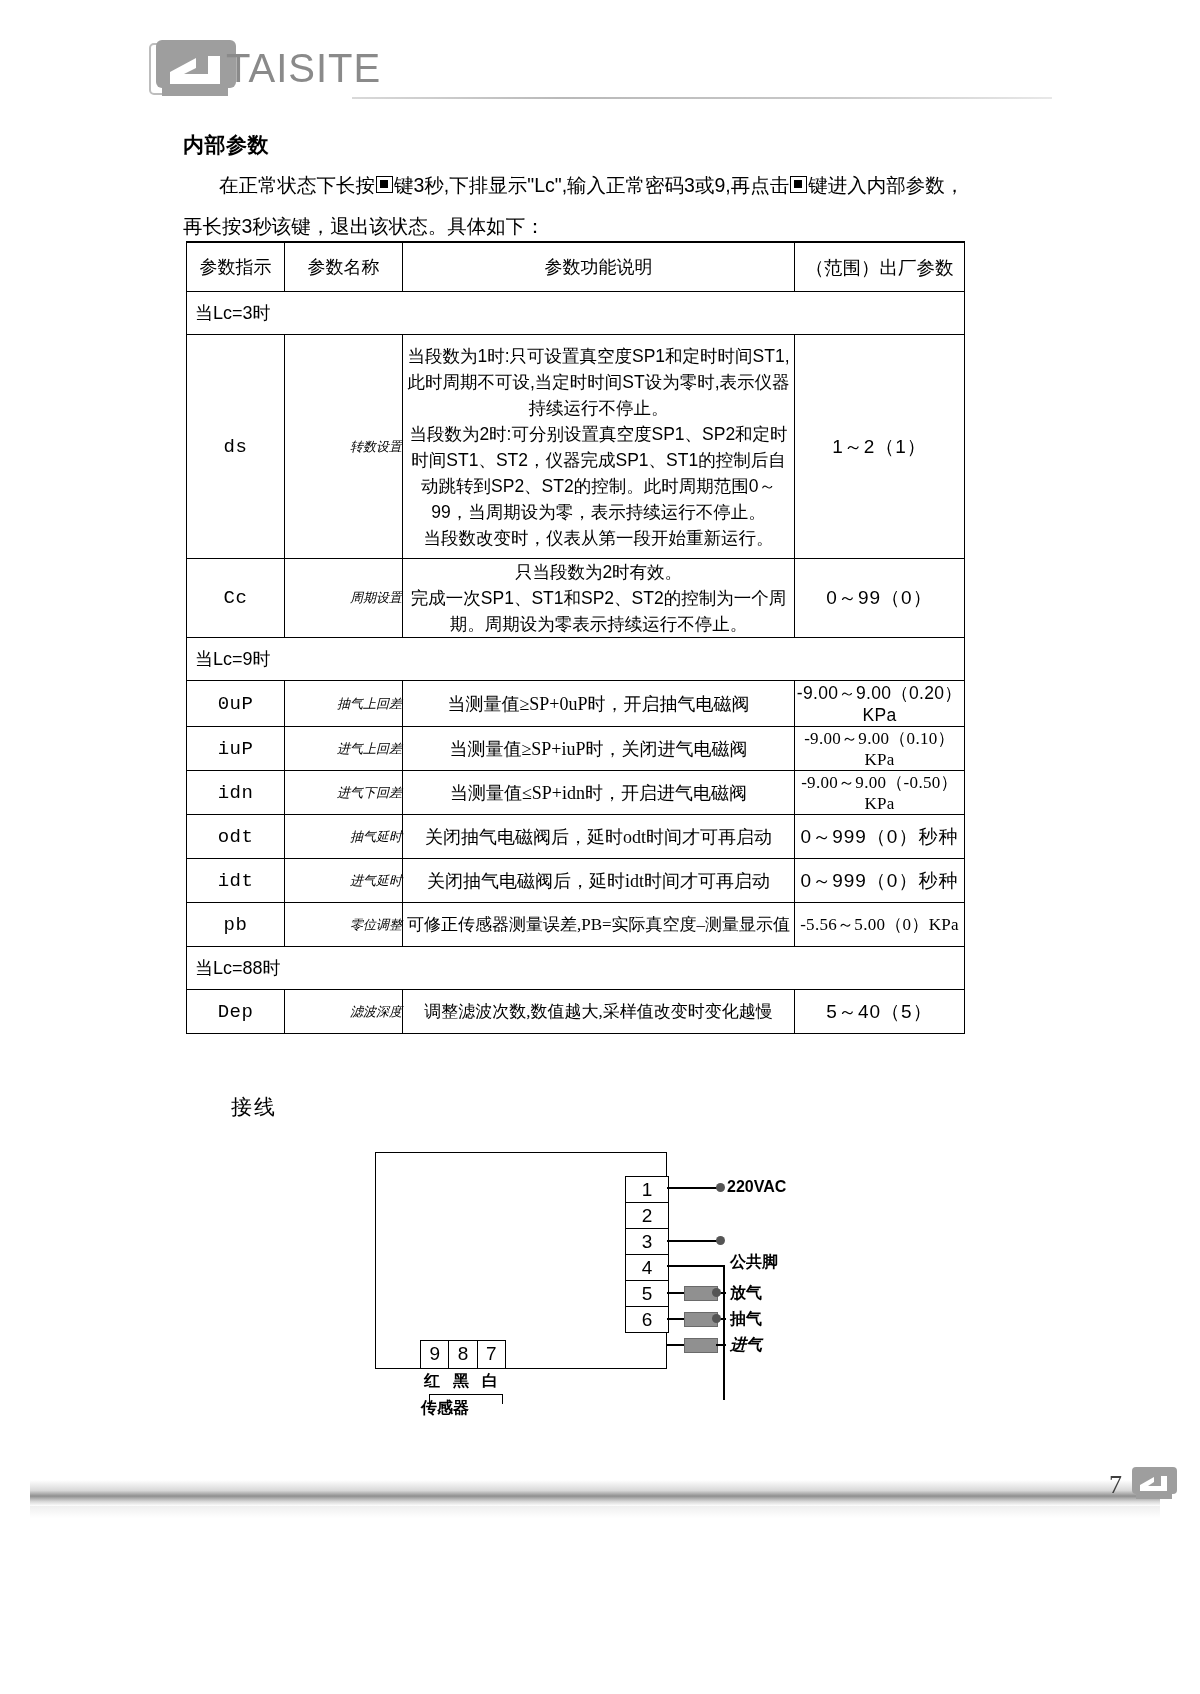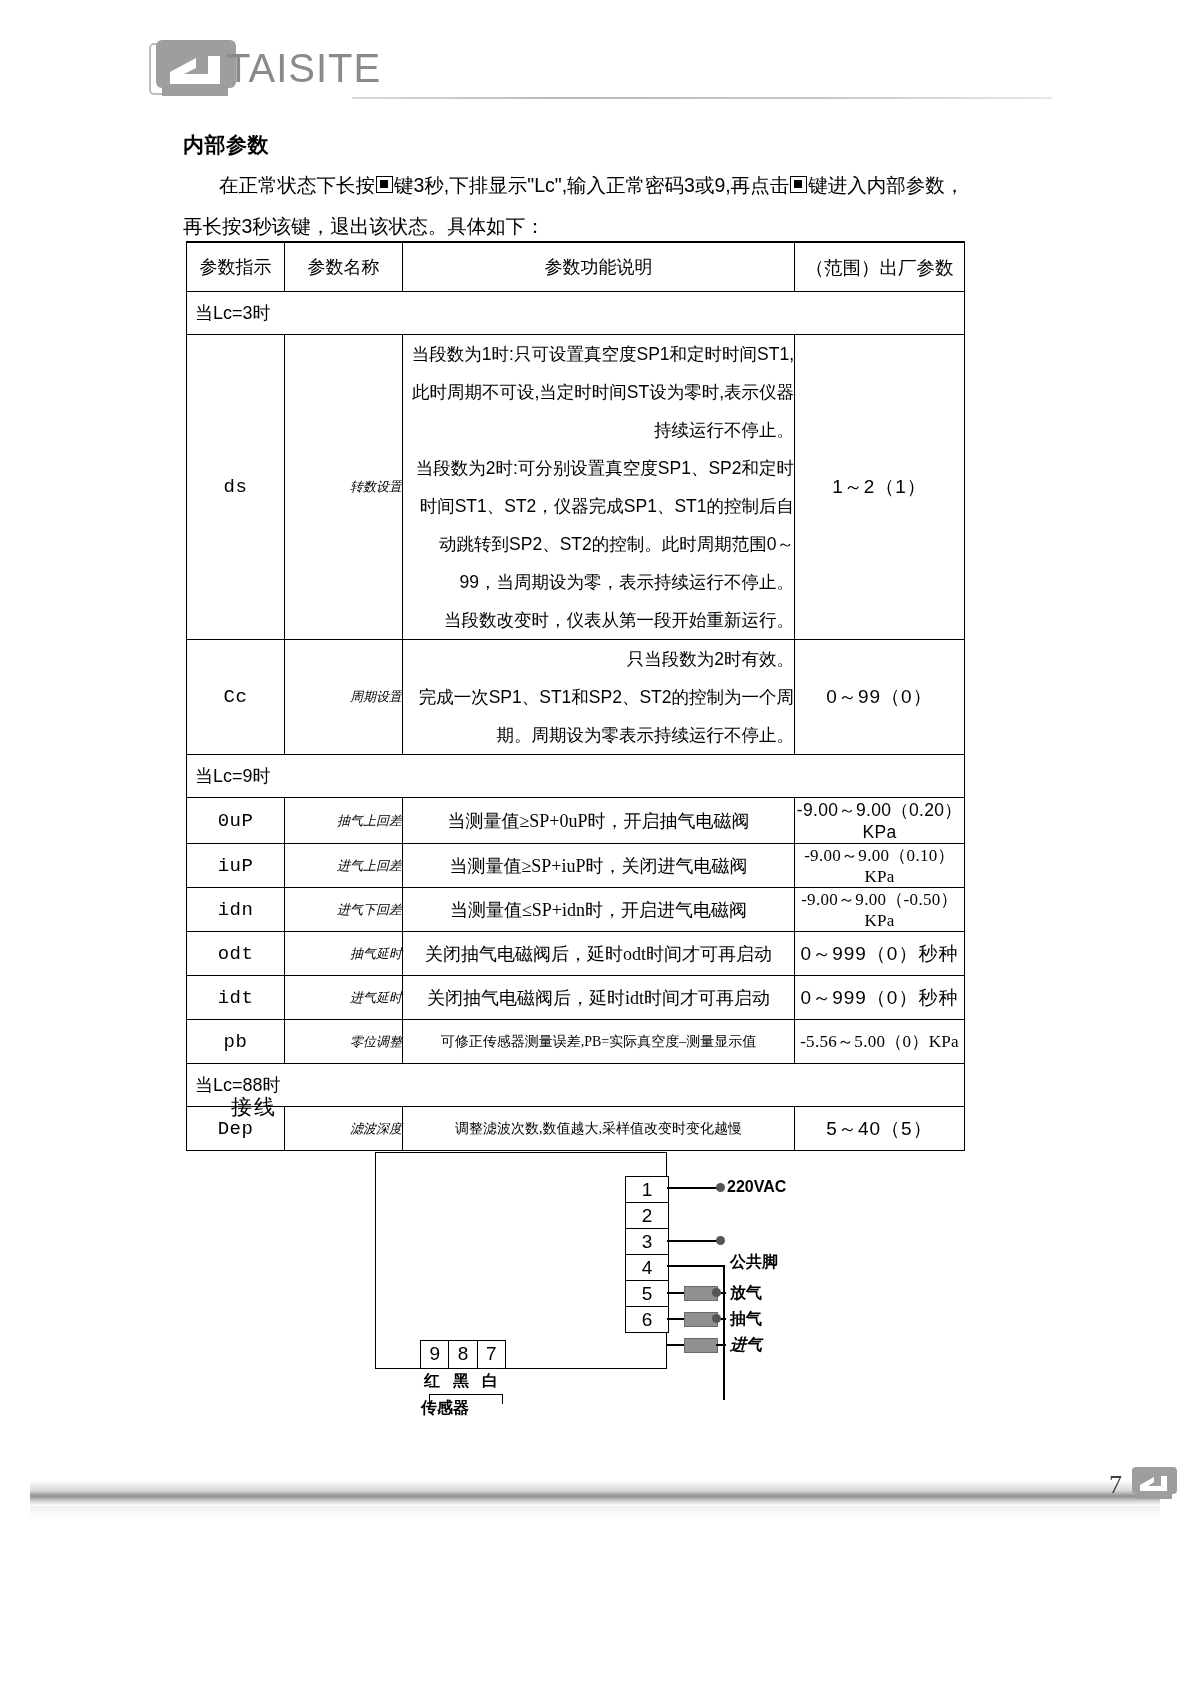--- a/index.html
+++ b/index.html
@@ -84,27 +84,27 @@
   }
   .nm{
     text-align:right;
     font-family:"Liberation Serif","DejaVu Serif",serif;
     font-size:13px;
     font-style:italic;
   }
   .desc{
     padding:4px 7px;
     font-family:"Liberation Sans","DejaVu Sans",sans-serif;
-    font-size:17.5px;line-height:38px;text-align:right;
+    font-size:17.5px;line-height:26px;text-align:center;
   }
   .desc.serif{
     font-family:"Liberation Serif","DejaVu Serif",serif;
     font-size:18px;text-align:center;line-height:24px;margin-left:40px;
   }
-  .desc.serif.small{font-size:14px;}
+  .desc.serif.small{font-size:17px;}
   .rng{
     text-align:center;
     font-family:"Liberation Sans","DejaVu Sans",sans-serif;
     font-size:17.5px;letter-spacing:.3px;margin-left:47px;
   }
   .rng.serif{font-family:"Liberation Serif","DejaVu Serif",serif;font-size:17px;}
   .rng.big{font-size:19px;letter-spacing:1px;}
   .r-ds{height:224px;}
   .r-cc{height:70px;}
   .r-std{height:44px;}

